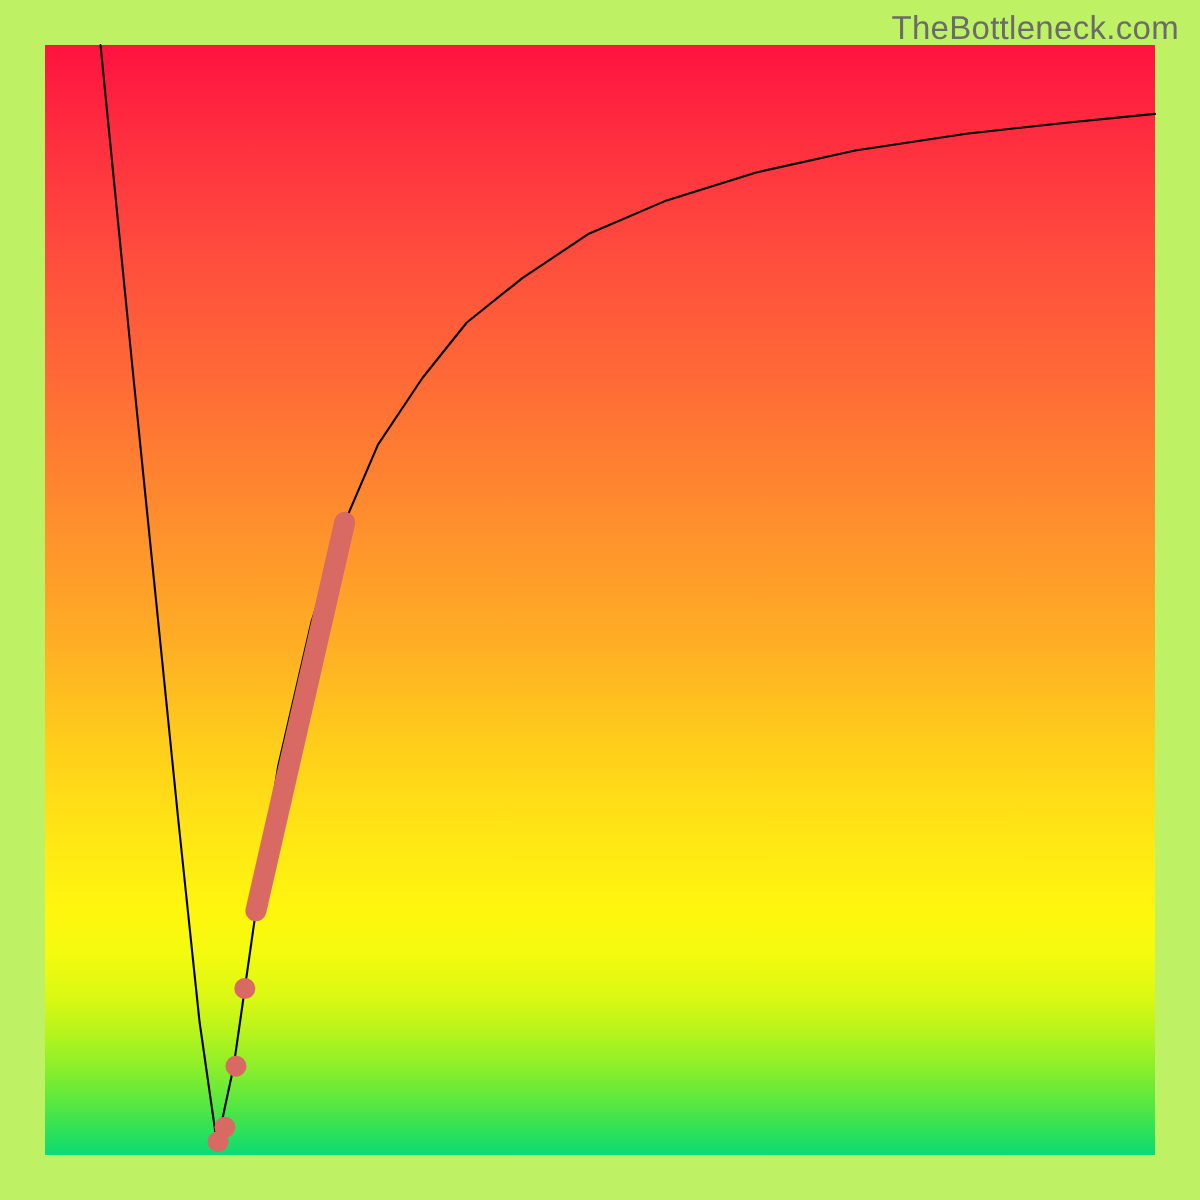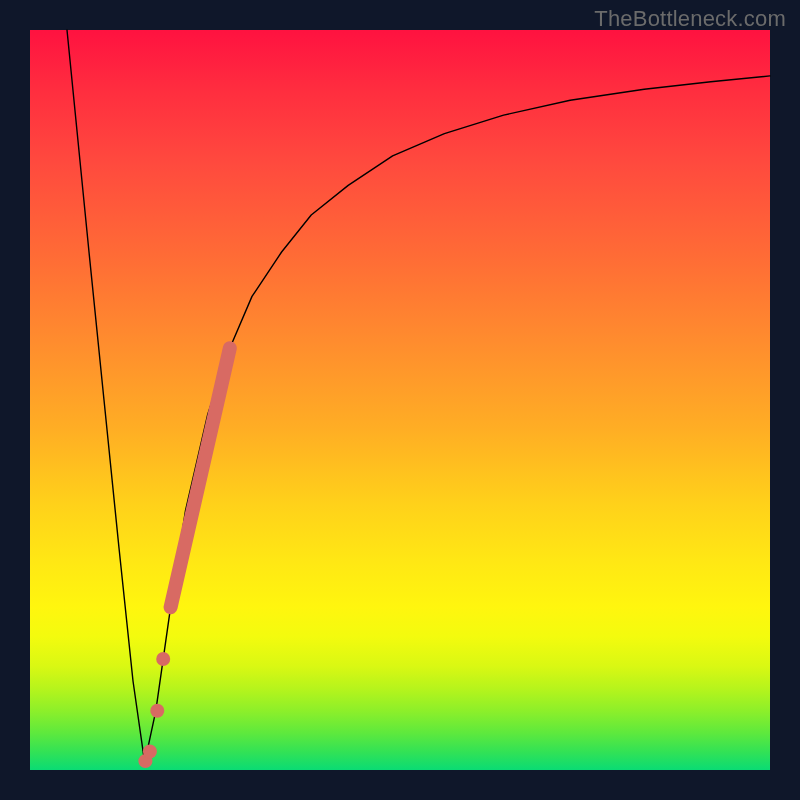--- a/index.html
+++ b/index.html
@@ -7,21 +7,21 @@
     padding: 0;
     width: 800px;
     height: 800px;
     overflow: hidden;
     background: #000;
     font-family: Arial, Helvetica, sans-serif;
   }
   .frame {
     position: absolute;
     inset: 0;
-    background: #0f172a;
+    background: #bef264;
   }
   .plot-area {
     position: absolute;
     left: 30px;
     top: 30px;
     width: 740px;
     height: 740px;
     
     background: linear-gradient(
       to bottom,

